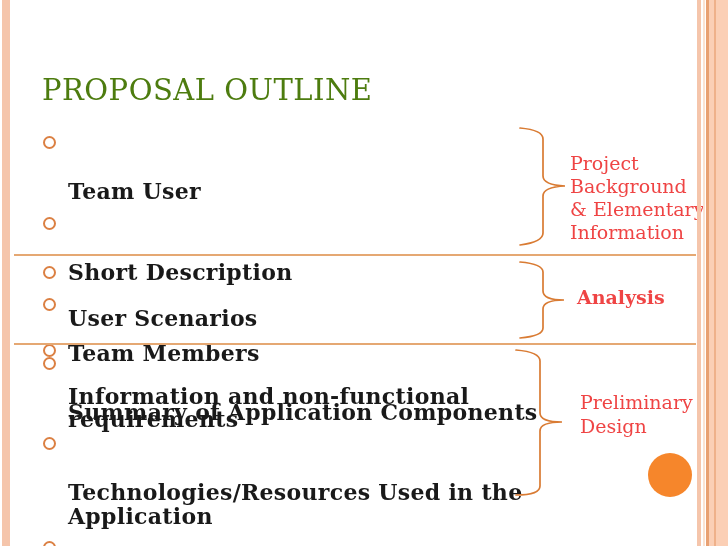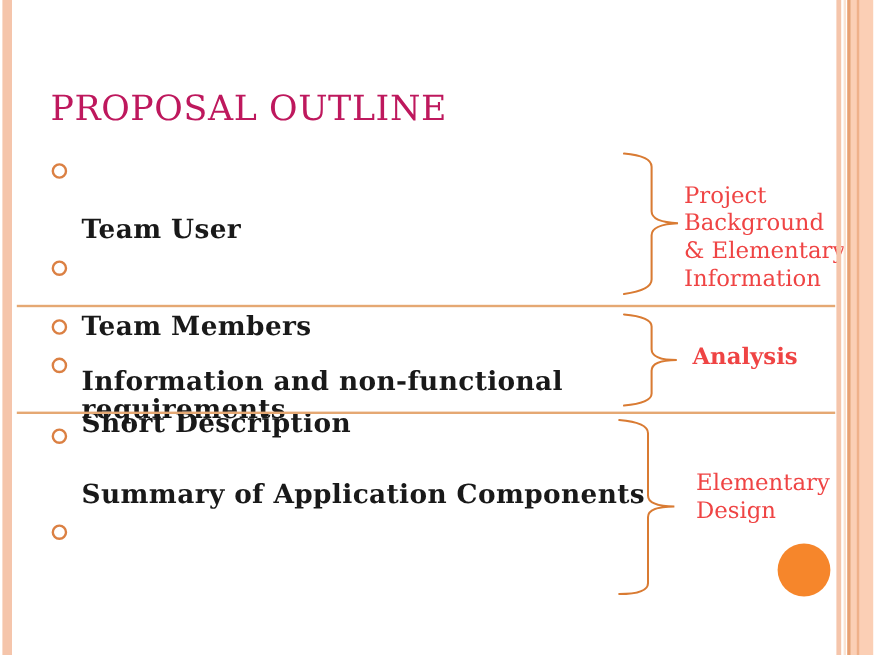--- a/index.html
+++ b/index.html
@@ -30,21 +30,21 @@
     background: #f6862b;
     z-index: 4;
   }
 
   
   .title {
     position: absolute;
     left: 42px; top: 74px;
     font-size: 29px;
     line-height: 32px;
-    color: #be185d;
+    color: #4d7c0f;
     letter-spacing: 0.5px;
     white-space: nowrap;
   }
 
   
   .divider {
     position: absolute;
     left: 14px;
     width: 682px;
     height: 2px;
@@ -118,40 +118,49 @@
   <div class="divider divider-1"></div>
   <div class="divider divider-2"></div>
 
   <div class="group group-1">
     <div class="item">
       <span class="bullet"></span>
       <span>Team User</span>
     </div>
     <div class="item">
       <span class="bullet"></span>
-      <span>Team Members</span>
+      <span>Short Description</span>
     </div>
     <div class="item">
       <span class="bullet"></span>
-      <span>Short Description</span>
+      <span>Team Members</span>
     </div>
   </div>
 
   <div class="group group-2">
+    <div class="item">
+      <span class="bullet"></span>
+      <span>User Scenarios</span>
+    </div>
     <div class="item">
       <span class="bullet"></span>
       <span>Information and non-functional
 requirements</span>
     </div>
   </div>
 
   <div class="group group-3">
     <div class="item">
       <span class="bullet"></span>
       <span>Summary of Application Components</span>
+    </div>
+    <div class="item">
+      <span class="bullet"></span>
+      <span>Technologies/Resources Used in the
+Application</span>
     </div>
     <div class="item">
       <span class="bullet"></span>
       
     </div>
 
   </div>
 
   <div class="brace" style="left:512px; top:124px;">
     <svg width="58" height="126" viewBox="0 0 58 126">
@@ -167,16 +176,16 @@
     <svg width="60" height="154" viewBox="0 0 60 154">
       <path d="M8,4 Q32,6 32,15 L32,67 Q32,76 54,76 Q32,76 32,85 L32,140 Q32,149 8,149" fill="none" stroke="#d97b33" stroke-width="1.7" stroke-linecap="round"></path>
     </svg>
   </div>
 
   <div class="section-label label-1">Project
 Background
 &amp; Elementary
 Information</div>
   <div class="section-label label-2">Analysis</div>
-  <div class="section-label label-3">Elementary
+  <div class="section-label label-3">Preliminary
 Design</div>
 
 </div>
 
 </body></html>

